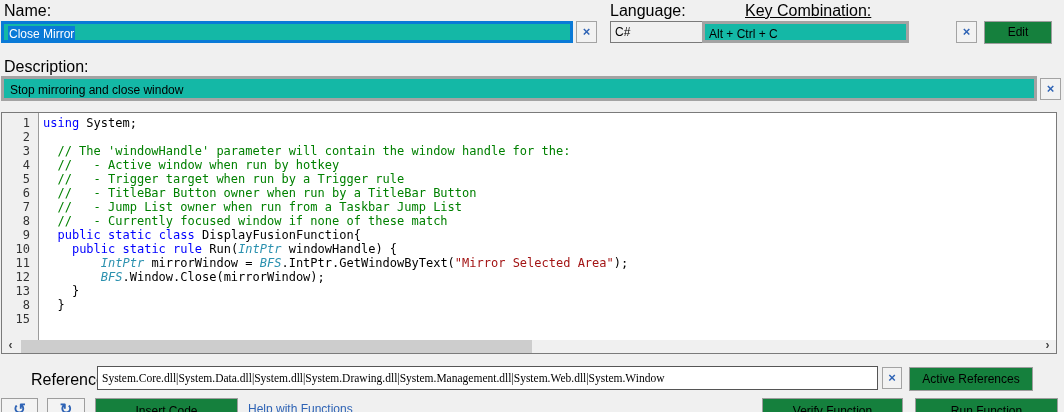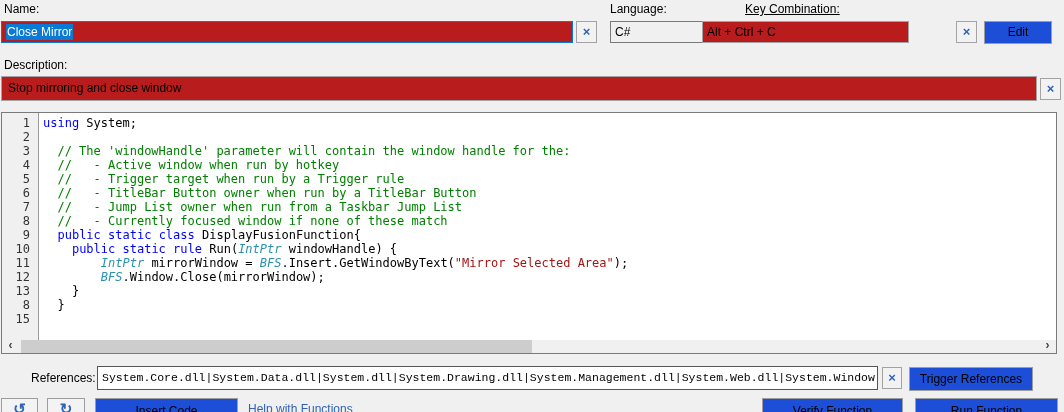--- a/index.html
+++ b/index.html
@@ -1,32 +1,32 @@
 <!DOCTYPE html>
 <html style="--sel: #0a7ad7; --focus: #0a7ad7; --accent: #2e63b5; --tok-k: #0000ff; --tok-c: #008000; --tok-t: #2b91af; --tok-s: #a31515; --tok-p: #000000;"><head>
 <meta charset="utf-8">
 <style>
   * { box-sizing: border-box; margin: 0; padding: 0; }
   html, body { width: 1064px; height: 412px; overflow: hidden; }
   body { font-family: "Liberation Sans", sans-serif; font-size: 12px; color: #000; }
 
   .dialog { position: relative; width: 1064px; height: 412px; background: #f0f0f0; overflow: hidden; }
 
-  .lbl { position: absolute; font-size: 12px; color: #000; white-space: nowrap; }
+  .lbl { position: absolute; font-size: 16px; color: #000; white-space: nowrap; }
 
-  .field { position: absolute; background: #b91c1c; border: 1px solid #a3a3a3; height: 22px;
+  .field { position: absolute; background: #14b8a6; border: 3px solid #a3a3a3; height: 22px;
            line-height: 20px; padding: 0 4px; white-space: nowrap; overflow: hidden; }
   .field.focused { border-color: var(--focus, #0a7ad7); }
   .selected { background: var(--sel, #0a7ad7); color: #fff; padding: 1px 1px; }
 
   .clear-btn { position: absolute; width: 21px; height: 22px; background: #f2f2f2; border: 1px solid #a3a3a3;
                color: var(--accent, #2e63b5); font-weight: bold; font-size: 13px; text-align: center;
                line-height: 19px; cursor: default; }
 
-  .btn { position: absolute; background: #1d4ed8; border: 1px solid #9d9d9d; text-align: center;
+  .btn { position: absolute; background: #15803d; border: 1px solid #9d9d9d; text-align: center;
          font-size: 12px; color: #000; line-height: 21px; cursor: default; }
 
   .combo { position: absolute; background: #f0f0f0; border: 1px solid #7a7a7a; height: 22px;
            line-height: 20px; padding: 0 4px; }
   .combo .arrow { position: absolute; right: 6px; top: 7px; font-size: 7px; color: #222; }
 
   
   .editor { position: absolute; left: 1px; top: 112px; width: 1056px; height: 242px;
             background: #fff; border: 1px solid #7a7a7a; overflow: hidden; }
   .gutter { position: absolute; left: 0; top: 0; bottom: 13px; width: 37px; background: #f0f0f0;
@@ -44,21 +44,21 @@
 
   .hscroll { position: absolute; left: 0; right: 0; bottom: 0; height: 13px; background: #f0f0f0; }
   .hscroll .sb-arrow { position: absolute; top: 0; width: 17px; height: 13px; text-align: center;
                        font-size: 12px; line-height: 11px; color: #444; font-weight: bold; }
   .hscroll .sb-left { left: 0; }
   .hscroll .sb-right { right: 0; }
   .hscroll .thumb { position: absolute; left: 19px; top: 0; width: 511px; height: 13px; background: #cdcdcd; }
 
   
   .ref-field { position: absolute; left: 97px; top: 366px; width: 781px; height: 24px; background: #fff;
-               border: 1px solid #555; font-family: Liberation Mono, monospace; font-size: 11.5px;
+               border: 1px solid #555; font-family: Liberation Serif, serif; font-size: 11.5px;
                line-height: 22px; padding: 0 4px; white-space: pre; overflow: hidden; }
 
   
   .icon-btn { position: absolute; background: #f3f3f3; border: 1px solid #9d9d9d; text-align: center; cursor: default; }
   .icon-btn .glyph { color: var(--accent, #2e63b5); font-size: 15px; font-weight: bold; line-height: 20px; }
   .link { position: absolute; color: var(--accent, #2e63b5); text-decoration: underline; font-size: 12px;
           white-space: nowrap; cursor: default; }
 </style>
 </head>
 <body>
@@ -106,36 +106,36 @@
         <div class="code-line"><span class="tok-k">using</span><span class="tok-p"> System;</span></div>
         <div class="code-line"><span class="tok-p"></span></div>
         <div class="code-line"><span class="tok-c">  // The 'windowHandle' parameter will contain the window handle for the:</span></div>
         <div class="code-line"><span class="tok-c">  //   - Active window when run by hotkey</span></div>
         <div class="code-line"><span class="tok-c">  //   - Trigger target when run by a Trigger rule</span></div>
         <div class="code-line"><span class="tok-c">  //   - TitleBar Button owner when run by a TitleBar Button</span></div>
         <div class="code-line"><span class="tok-c">  //   - Jump List owner when run from a Taskbar Jump List</span></div>
         <div class="code-line"><span class="tok-c">  //   - Currently focused window if none of these match</span></div>
         <div class="code-line"><span class="tok-p">  </span><span class="tok-k">public</span><span class="tok-p"> </span><span class="tok-k">static</span><span class="tok-p"> </span><span class="tok-k">class</span><span class="tok-p"> DisplayFusionFunction{</span></div>
         <div class="code-line"><span class="tok-p">    </span><span class="tok-k">public</span><span class="tok-p"> </span><span class="tok-k">static</span><span class="tok-p"> </span><span class="tok-k">rule</span><span class="tok-p"> Run(</span><span class="tok-t">IntPtr</span><span class="tok-p"> windowHandle) {</span></div>
-        <div class="code-line"><span class="tok-p">        </span><span class="tok-t">IntPtr</span><span class="tok-p"> mirrorWindow = </span><span class="tok-t">BFS</span><span class="tok-p">.Insert.GetWindowByText(</span><span class="tok-s">"Mirror Selected Area"</span><span class="tok-p">);</span></div>
+        <div class="code-line"><span class="tok-p">        </span><span class="tok-t">IntPtr</span><span class="tok-p"> mirrorWindow = </span><span class="tok-t">BFS</span><span class="tok-p">.IntPtr.GetWindowByText(</span><span class="tok-s">"Mirror Selected Area"</span><span class="tok-p">);</span></div>
         <div class="code-line"><span class="tok-p">        </span><span class="tok-t">BFS</span><span class="tok-p">.Window.Close(mirrorWindow);</span></div>
         <div class="code-line"><span class="tok-p">    }</span></div>
         <div class="code-line"><span class="tok-p">  }</span></div>
       </div>
     <div class="hscroll">
       <div class="sb-arrow sb-left">‹</div>
       <div class="thumb"></div>
       <div class="sb-arrow sb-right">›</div>
     </div>
   </div>
 
   <div class="lbl" style="left:31px; top:371px;">References:</div>
   <div class="ref-field"><span>System.Core.dll|System.Data.dll|System.dll|System.Drawing.dll|System.Management.dll|System.Web.dll|System.Window</span></div>
   <div class="clear-btn" style="left:882px; top:367px; width:20px;"><span>×</span></div>
-  <div class="btn" style="left:909px; top:367px; width:124px; height:24px; line-height:22px;">Trigger References</div>
+  <div class="btn" style="left:909px; top:367px; width:124px; height:24px; line-height:22px;">Active References</div>
 
   <div class="icon-btn" style="left:1px; top:398px; width:37px; height:26px;"><span class="glyph">↺</span></div>
   <div class="icon-btn" style="left:47px; top:398px; width:38px; height:26px;"><span class="glyph">↻</span></div>
   <div class="btn" style="left:95px; top:398px; width:143px; height:26px; line-height:24px;">Insert Code</div>
   <div class="link" style="left:248px; top:402px;">Help with Functions</div>
   <div class="btn" style="left:762px; top:398px; width:141px; height:26px; line-height:24px;">Verify Function</div>
   <div class="btn" style="left:915px; top:398px; width:143px; height:26px; line-height:24px;">Run Function</div>
 
 </div>
 

